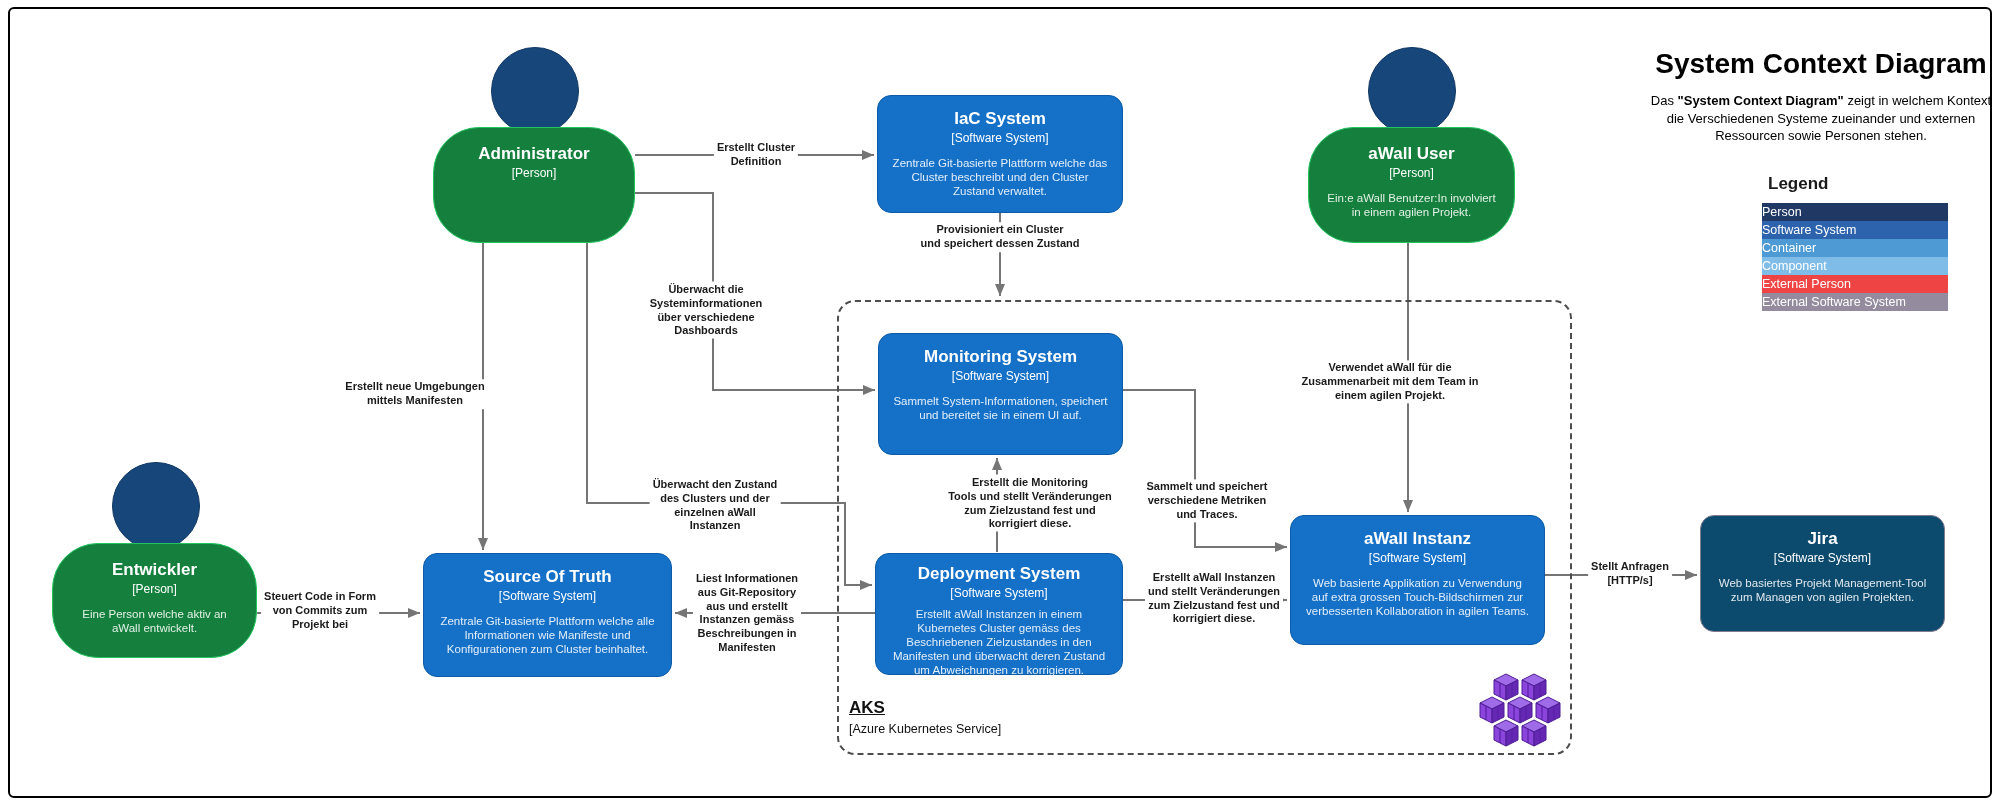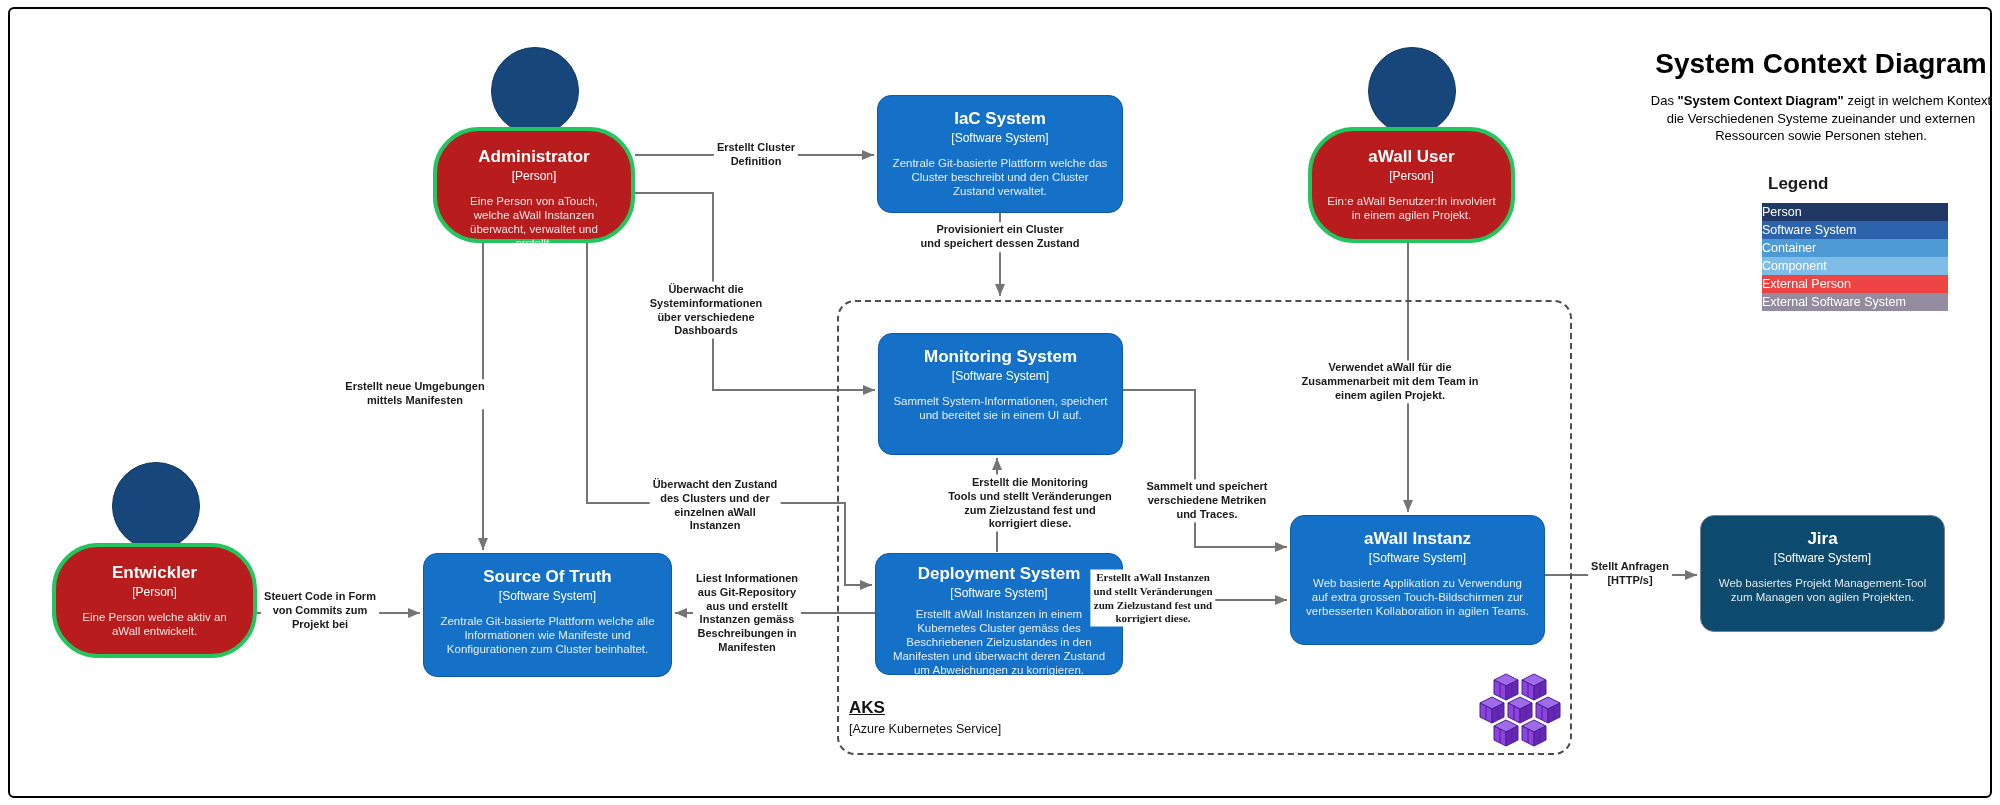--- a/index.html
+++ b/index.html
@@ -5,21 +5,21 @@
   html,body{margin:0;padding:0;background:#fff;}
   .canvas{position:relative;width:2000px;height:805px;background:#ffffff;overflow:hidden;
           font-family:"Liberation Sans","DejaVu Sans",sans-serif;}
   .frame{position:absolute;left:8px;top:7px;right:8px;bottom:7px;border:2px solid #000;border-radius:6px;}
   svg.wires{position:absolute;left:0;top:0;width:2000px;height:805px;}
 
   
   .node{position:absolute;box-sizing:border-box;color:#fff;text-align:center;
         display:flex;flex-direction:column;align-items:center;padding:13px 14px 23px 14px;}
   .node.system{background:#1571c8;border:1px solid #0d5aa6;border-radius:14px;}
-  .node.person{background:#b91c1c;border:4px solid #22c55e;border-radius:46px;padding-top:16px;}
+  .node.person{background:#15803d;border:1px solid #22c55e;border-radius:46px;padding-top:16px;}
   .node.external{background:#0c4a6e;border:1px solid #837b90;border-radius:14px;}
   .head{position:absolute;background:#17477a;border:1px solid #0f3662;border-radius:50%;width:86px;height:86px;}
   .n-title{font-size:17px;font-weight:bold;line-height:1.2;}
   .n-type{font-size:12px;margin-top:2px;}
   .n-desc{font-size:11.5px;line-height:1.22;margin-top:11px;color:rgba(255,255,255,0.88);}
 
   
   .edge-label{position:absolute;transform:translate(-50%,-50%);background:#fff;color:#1a1a1a;
               font-size:11px;font-weight:bold;line-height:1.25;text-align:center;
               white-space:pre-line;padding:1px 3px;}
@@ -91,21 +91,20 @@
     <use href="#cube" x="1522" y="720"></use>
   </svg>
 
   <div class="head" style="left:491px;top:47px;"></div>
   <div class="head" style="left:112px;top:462px;"></div>
   <div class="head" style="left:1368px;top:47px;"></div>
 
   <div class="node person" style="left:433px;top:127px;width:202px;height:116px;">
     <div class="n-title">Administrator</div>
     <div class="n-type">[Person]</div>
-    <div class="n-desc">Eine Person von aTouch, welche aWall Instanzen überwacht, verwaltet und erstellt.</div>
   </div>
   <div class="node person" style="left:52px;top:543px;width:205px;height:115px;">
     <div class="n-title">Entwickler</div>
     <div class="n-type">[Person]</div>
     <div class="n-desc">Eine Person welche aktiv an aWall entwickelt.</div>
   </div>
   <div class="node person" style="left:1308px;top:127px;width:207px;height:116px;">
     <div class="n-title">aWall User</div>
     <div class="n-type">[Person]</div>
     <div class="n-desc">Ein:e aWall Benutzer:In involviert in einem agilen Projekt.</div>
@@ -166,21 +165,21 @@
 Instanzen gemäss
 Beschreibungen in
 Manifesten</div>
   <div class="edge-label" style="left:1030px;top:503px;">Erstellt die Monitoring
 Tools und stellt Veränderungen
 zum Zielzustand fest und
 korrigiert diese.</div>
   <div class="edge-label" style="left:1207px;top:501px;">Sammelt und speichert
 verschiedene Metriken
 und Traces.</div>
-  <div class="edge-label" style="left:1153px;top:598px;font-family:Liberation Serif, serif;">Erstellt aWall Instanzen
+  <div class="edge-label" style="left:1214px;top:598px;">Erstellt aWall Instanzen
 und stellt Veränderungen
 zum Zielzustand fest und
 korrigiert diese.</div>
   <div class="edge-label" style="left:1390px;top:382px;">Verwendet aWall für die
 Zusammenarbeit mit dem Team in
 einem agilen Projekt.</div>
   <div class="edge-label" style="left:1630px;top:574px;">Stellt Anfragen
 [HTTP/s]</div>
 
   <div class="page-title">System Context Diagram</div>

